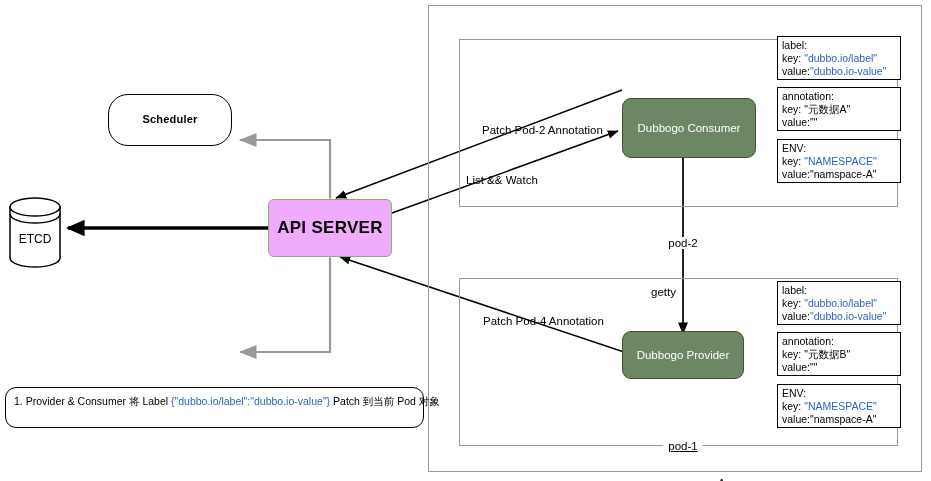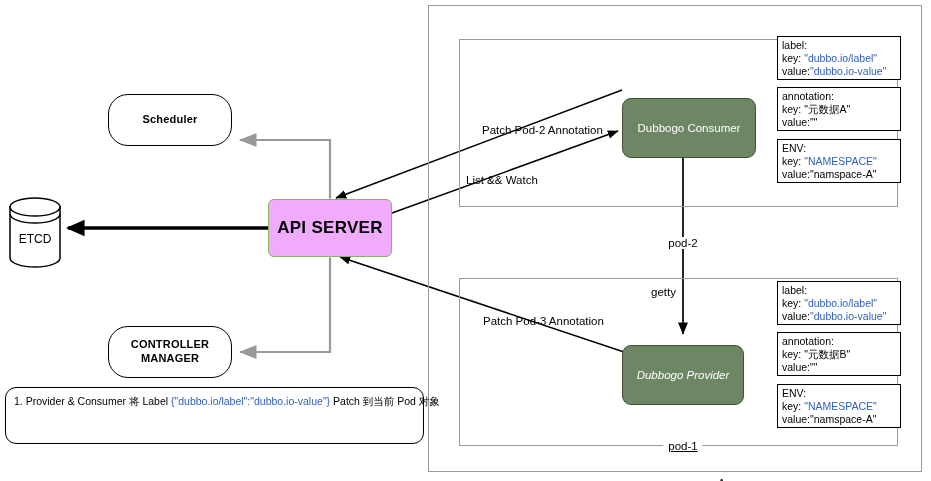--- a/index.html
+++ b/index.html
@@ -116,38 +116,32 @@
   <div class="frame" style="left:459px;top:39px;width:439px;height:168px;"></div>
   <div class="frame-label" style="left:683px;top:207px;margin-top:36px;">pod-2</div>
 
   <div class="frame" style="left:459px;top:278px;width:439px;height:168px;"></div>
   <div class="frame-label" style="left:683px;top:446px;text-decoration:underline;">pod-1</div>
 
   <div class="node rounded-white" style="left:108px;top:94px;width:124px;height:52px;">
     <span>Scheduler</span>
   </div>
 
-  <div class="node rounded-white" style="left:108px;top:326px;width:124px;height:52px;">
-    <span>
-      <span>CONTROLLER</span><br>
-      <span>MANAGER</span>
-    </span>
-  </div>
 
   <div class="node green-light" style="left:268px;top:199px;width:124px;height:58px;">
     <span>API SERVER</span>
   </div>
 
   <div id="etcd-label" style="left:0px;top:232px;width:70px;">ETCD</div>
 
   <div class="node green-dark" style="left:622px;top:98px;width:134px;height:60px;">
     <span>Dubbogo Consumer</span>
   </div>
 
-  <div class="node green-dark" style="left:622px;top:345px;width:122px;height:60px;font-style:italic;">
+  <div class="node green-dark" style="left:622px;top:331px;width:122px;height:48px;">
     <span>Dubbogo Provider</span>
   </div>
 
   <div class="info-box" style="left:777px;top:36px;width:124px;height:44px;">
     <div><span>label:</span></div>
     <div><span>key: </span><span class="blue">"dubbo.io/label"</span></div>
     <div><span>value:</span><span class="blue">"dubbo.io-value"</span></div>
   </div>
 
   <div class="info-box" style="left:777px;top:87px;width:124px;height:44px;">
@@ -177,23 +171,23 @@
   <div class="info-box" style="left:777px;top:384px;width:124px;height:44px;">
     <div><span>ENV:</span></div>
     <div><span>key: </span><span class="blue">"NAMESPACE"</span></div>
     <div><span>value:"namspace-A"</span></div>
   </div>
 
   <div class="edge-label" style="left:446px;top:124px;">Patch Pod-2 Annotation</div>
 
   <div class="edge-label" style="left:430px;top:174px;">List &amp;&amp; Watch</div>
 
-  <div class="edge-label" style="left:447px;top:315px;">Patch Pod-3 Annotation</div>
+  <div class="edge-label" style="left:447px;top:315px;">Patch Pod-4 Annotation</div>
 
   <div class="edge-label boxed" style="left:649px;top:242px;margin-top:44px;">getty</div>
 
-  <div id="legend" style="left:5px;top:387px;width:419px;height:57px;">
+  <div id="legend" style="left:5px;top:387px;width:419px;height:41px;">
     <div>
       <span>1. Provider &amp; Consumer 将 Label </span><span class="blue">{"dubbo.io/label":"dubbo.io-value"}</span><span> Patch 到当前 Pod 对象</span>
     </div>
   </div>
 
 </div>
 
 </body></html>

